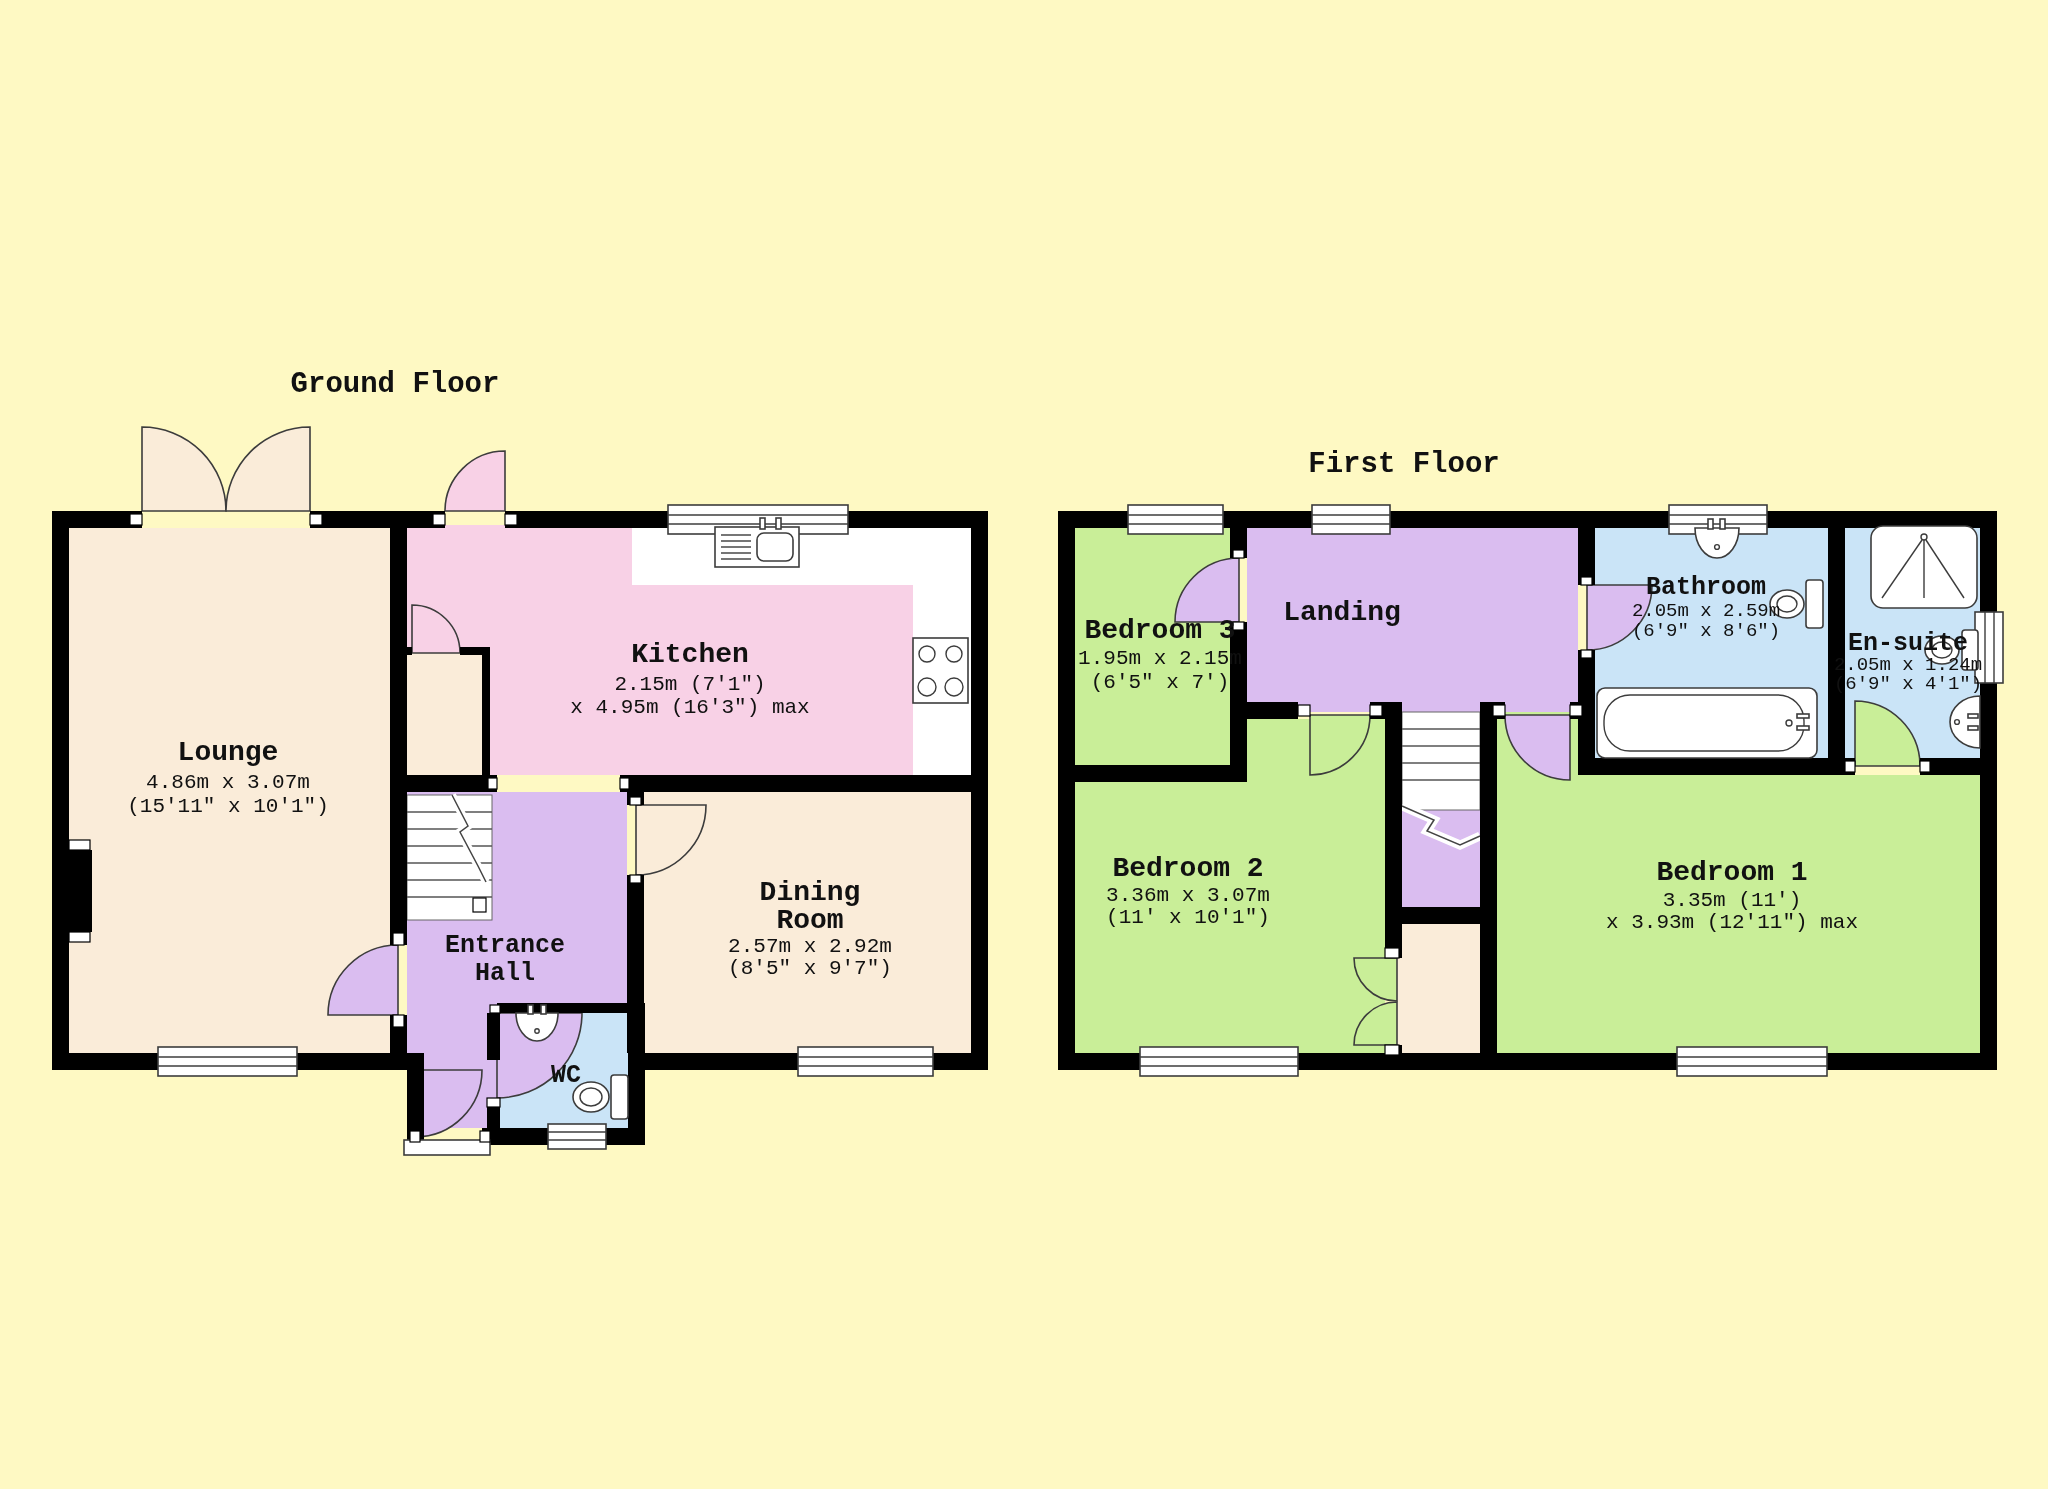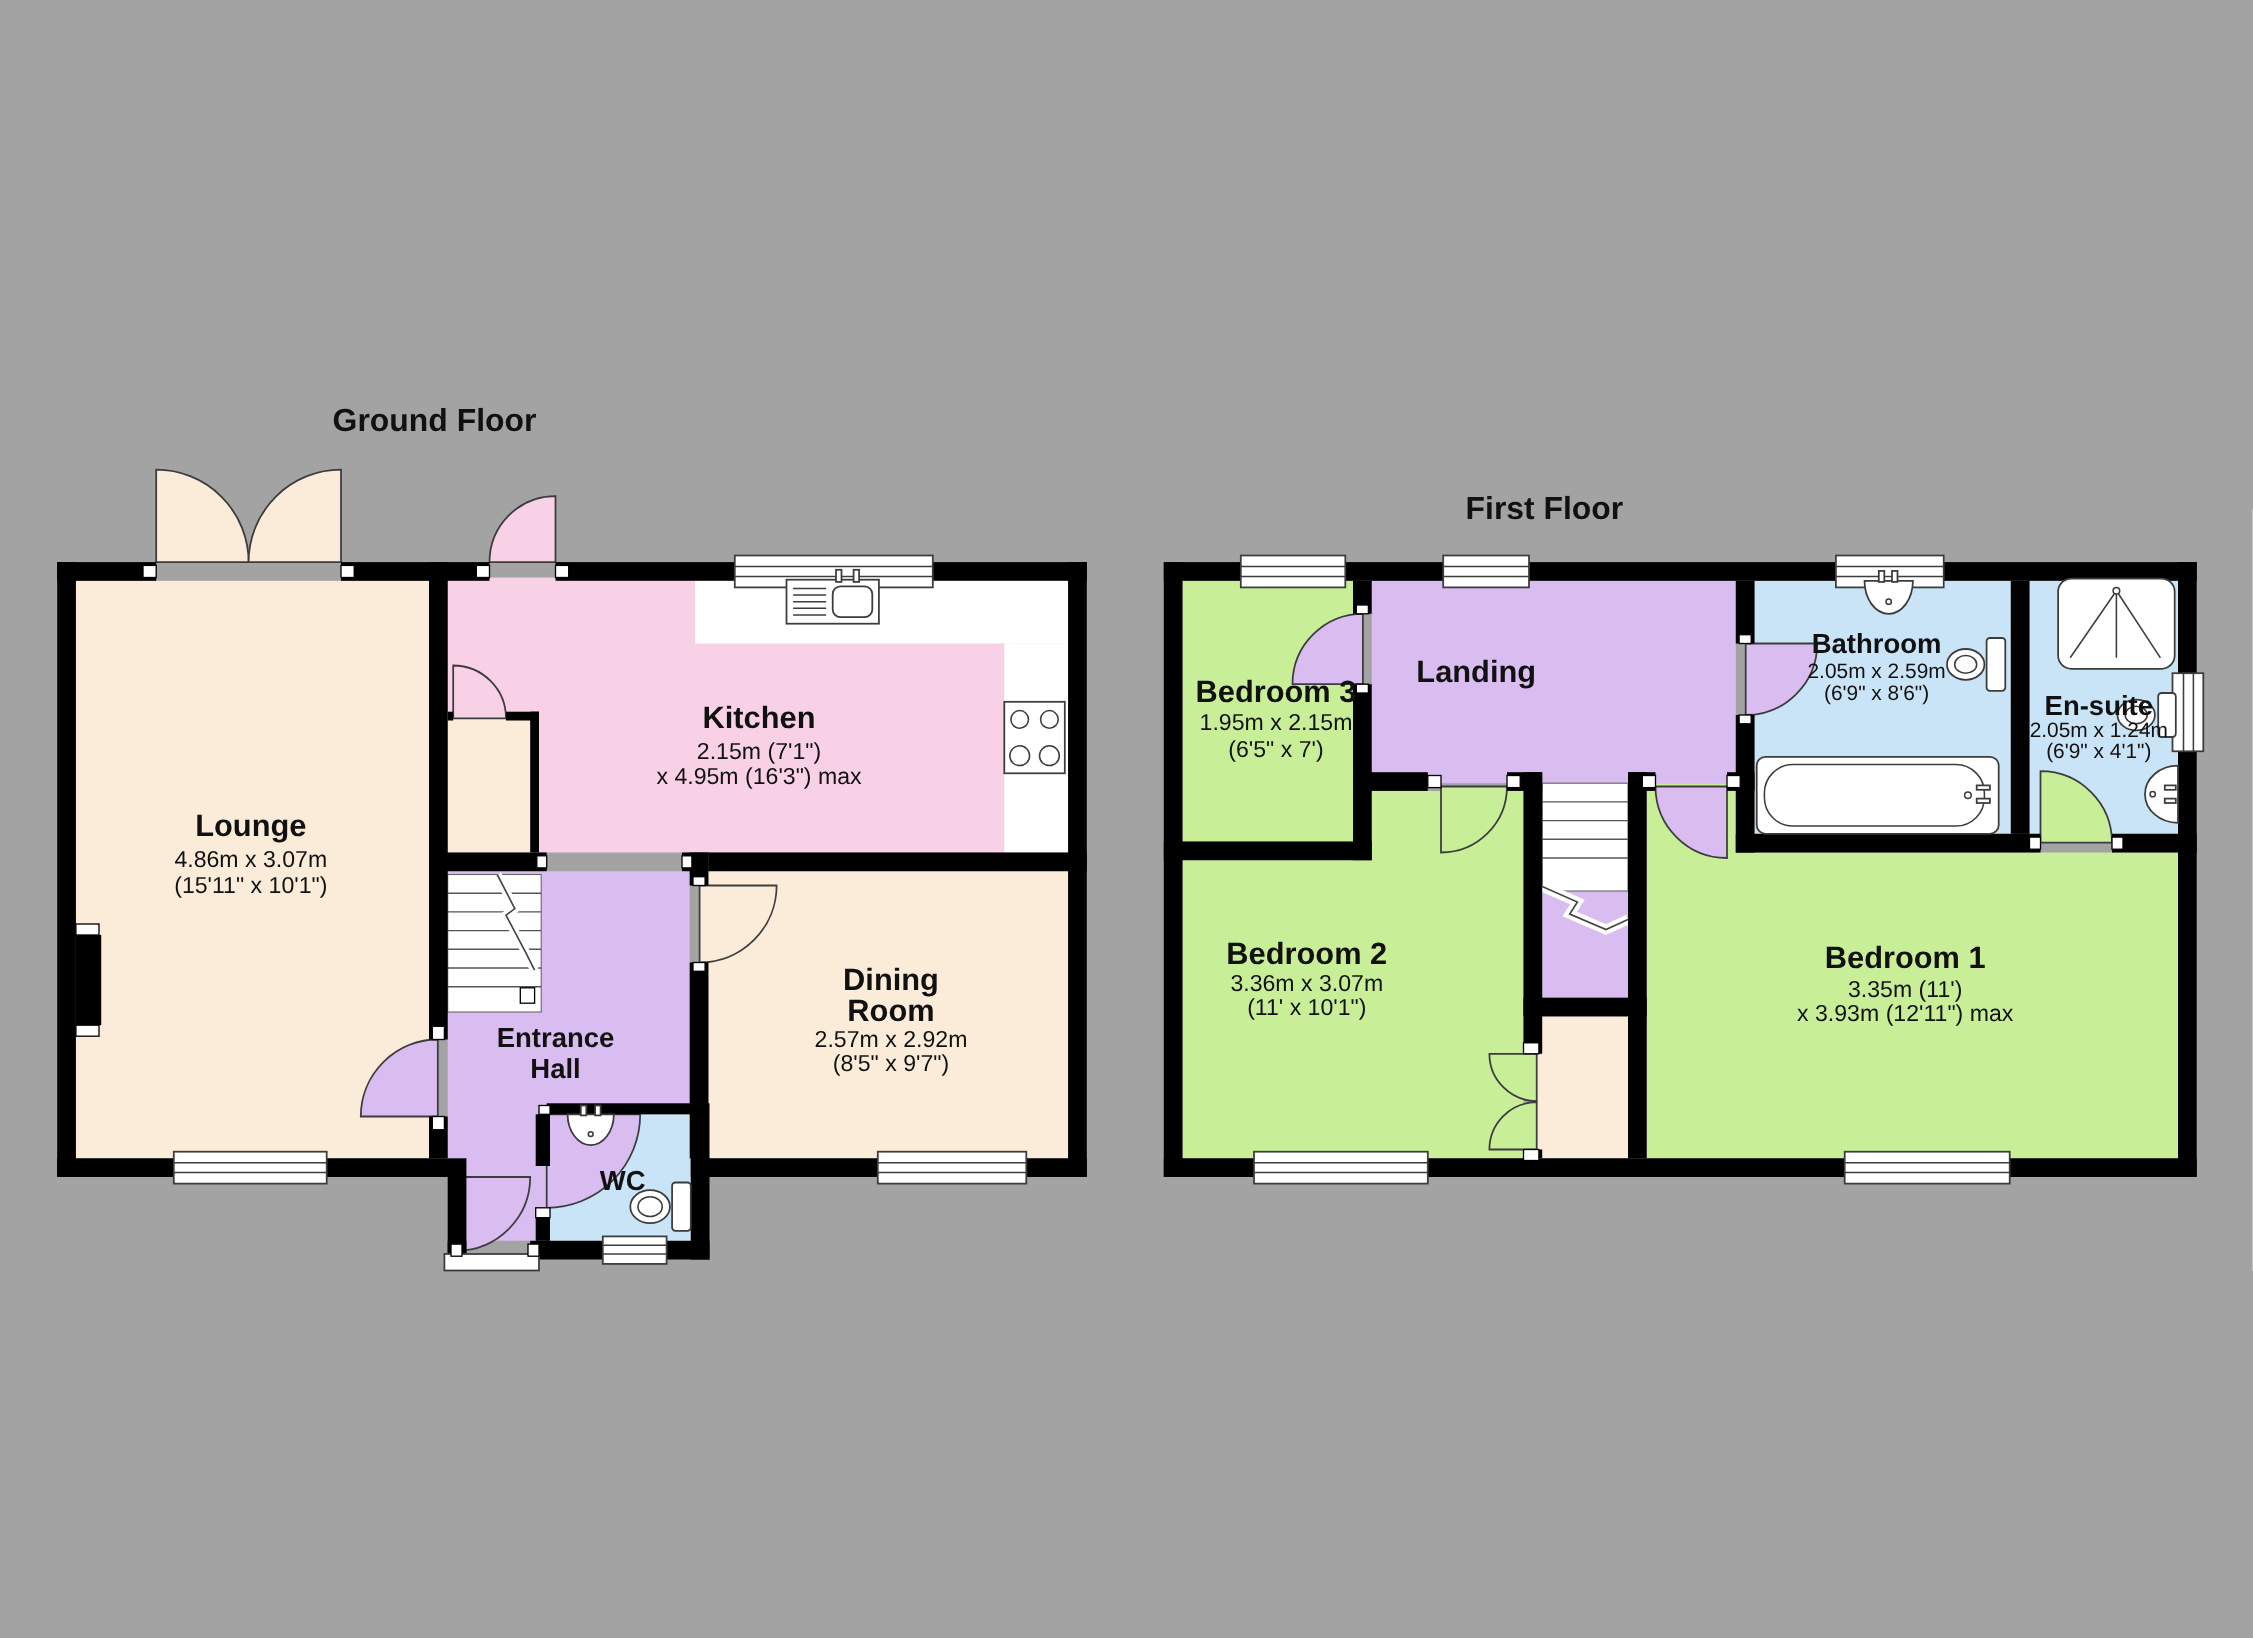--- a/index.html
+++ b/index.html
@@ -1,17 +1,17 @@
 <!DOCTYPE html>
 <html><head>
 <meta charset="utf-8">
 <style>
   html,body{margin:0;padding:0;background:#ffffff;}
-  #canvas{position:relative;width:2048px;height:1489px;background:#a3a3a3;overflow:hidden;
-          font-family:Liberation Sans, sans-serif;}
+  #canvas{position:relative;width:2048px;height:1489px;background:#fef9c3;overflow:hidden;
+          font-family:Liberation Mono, monospace;}
   svg{position:absolute;left:0;top:0;}
   text{fill:#111111;}
   .t-title{font-size:29px;font-weight:bold;}
   .t-name{font-size:28px;font-weight:bold;}
   .t-name-s{font-size:25px;font-weight:bold;}
   .t-dim{font-size:21px;}
   .t-dim-s{font-size:19px;}
   .fix{fill:#ffffff;stroke:#3c3c3c;stroke-width:1.6;}
   .fixl{fill:none;stroke:#3c3c3c;stroke-width:1.4;}
   .door{stroke:#3c3c3c;stroke-width:1.6;}

